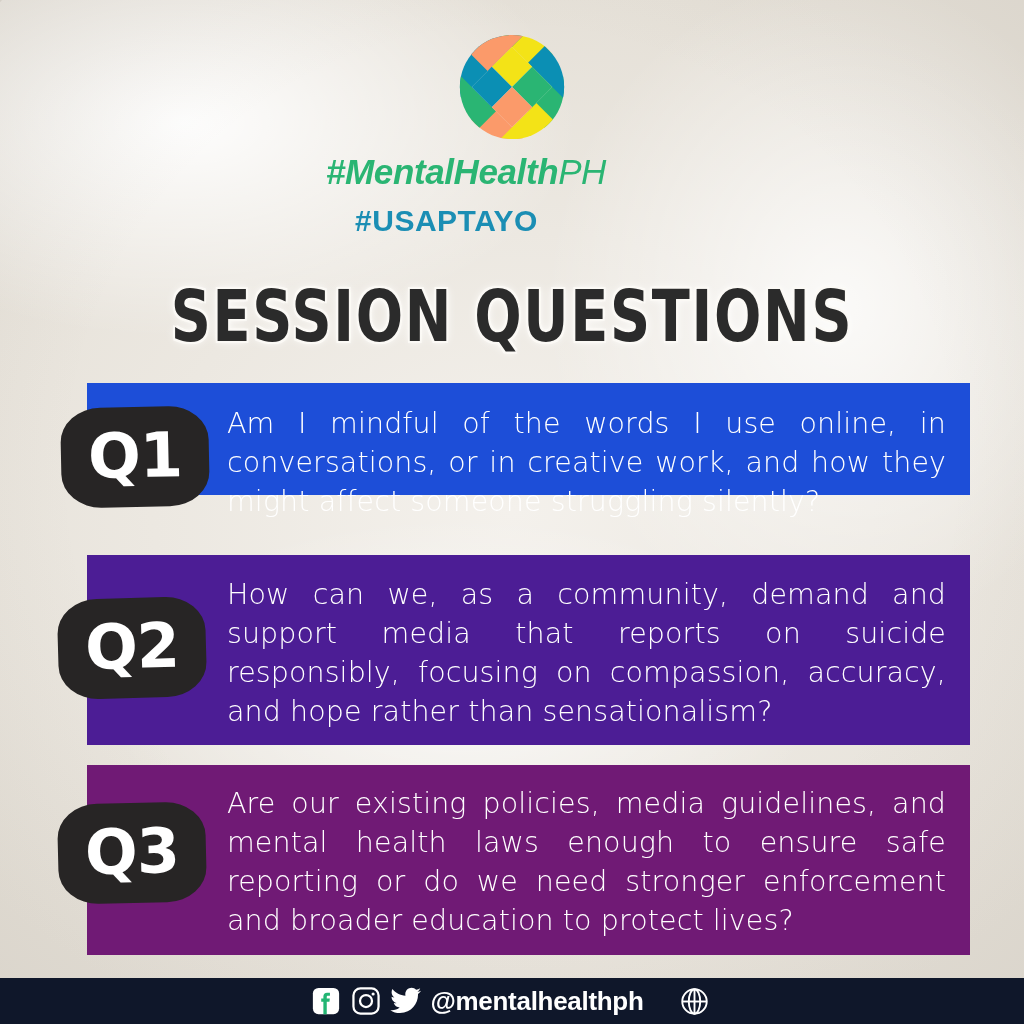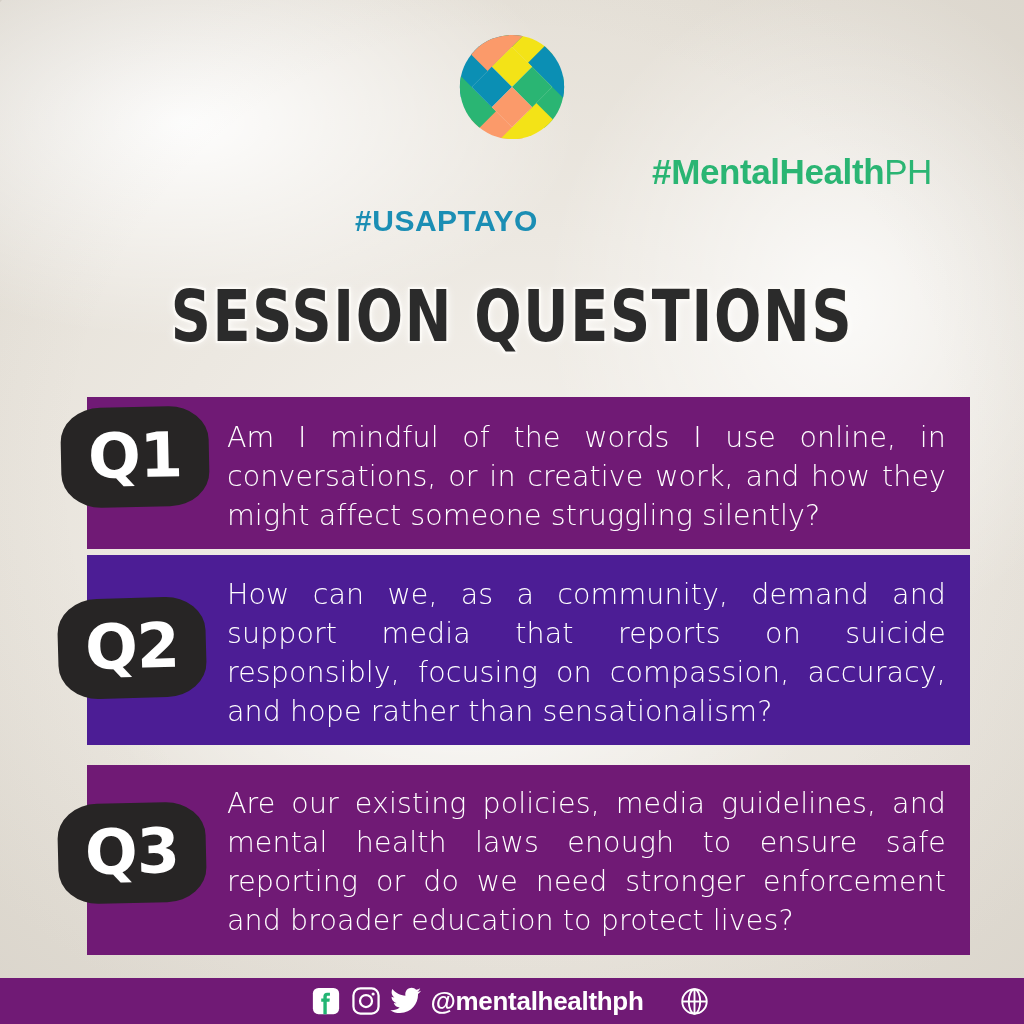--- a/index.html
+++ b/index.html
@@ -61,24 +61,25 @@
     width: 118px;
     height: 118px;
   }
 
   
   #hashtag-primary {
     position: absolute;
     top: 152px;
     left: 0;
     width: 932px;
-    text-align: right;
+    text-align: center;
     font-size: 35px;
     letter-spacing: -0.4px;
     z-index: 3;
+    font-style: italic;
   }
   #hashtag-primary .bold-part {
     font-weight: bold;
     color: #2ab573;
   }
   #hashtag-primary .light-part {
     font-weight: 400;
     color: #2ab573;
   }
   #hashtag-secondary {
@@ -115,21 +116,21 @@
     z-index: 3;
   }
 
   
   .qbar {
     position: absolute;
     left: 87px;
     width: 883px;
     z-index: 3;
   }
-  #qbar-1 { top: 397px; height: 152px; background: #701a75; }
+  #qbar-1 { top: 383px; height: 112px; background: #1d4ed8; }
   #qbar-2 { top: 555px; height: 190px; background: #4c1d95; }
   #qbar-3 { top: 765px; height: 190px; background: #701a75; }
 
   .qtext {
     position: absolute;
     left: 140px;
     right: 24px;
     color: #ffffff;
     font-family: "DejaVu Sans", sans-serif;
     font-size: 28.5px;
@@ -167,21 +168,21 @@
   #qbadge-2 { left: 58px; top: 598px; transform: rotate(-1.6deg); }
   #qbadge-3 { left: 58px; top: 803px; transform: rotate(-1.4deg); }
 
   
   #footer-bar {
     position: absolute;
     left: 0;
     top: 978px;
     width: 1024px;
     height: 46px;
-    background: #701a75;
+    background: #0f172a;
     z-index: 5;
     display: flex;
     align-items: center;
     justify-content: center;
   }
   #footer-inner {
     display: flex;
     align-items: center;
     gap: 0;
   }

